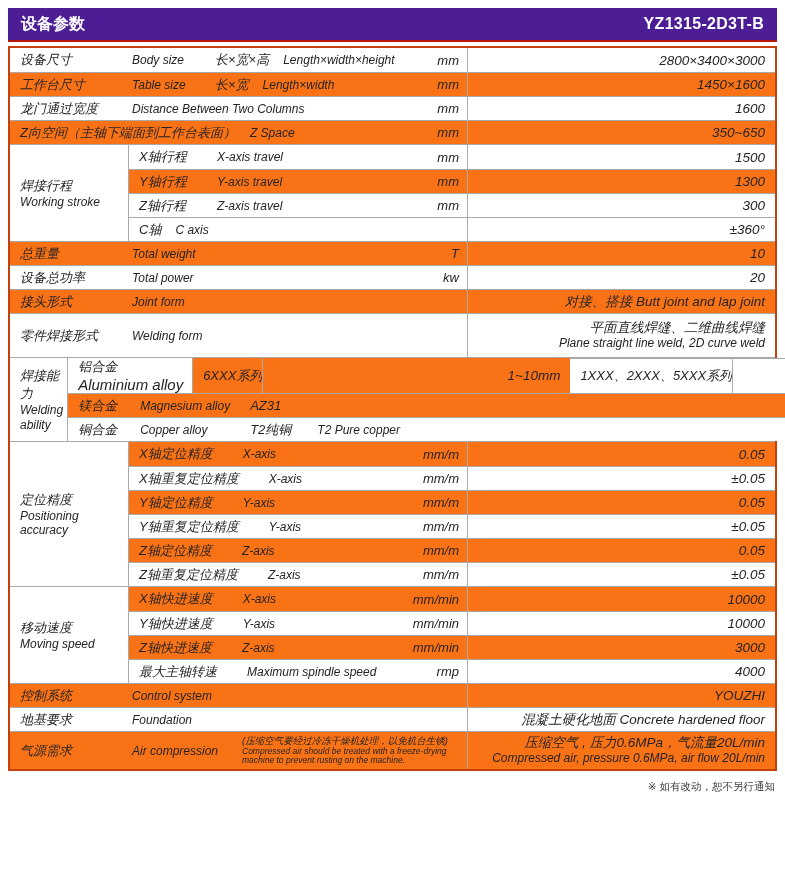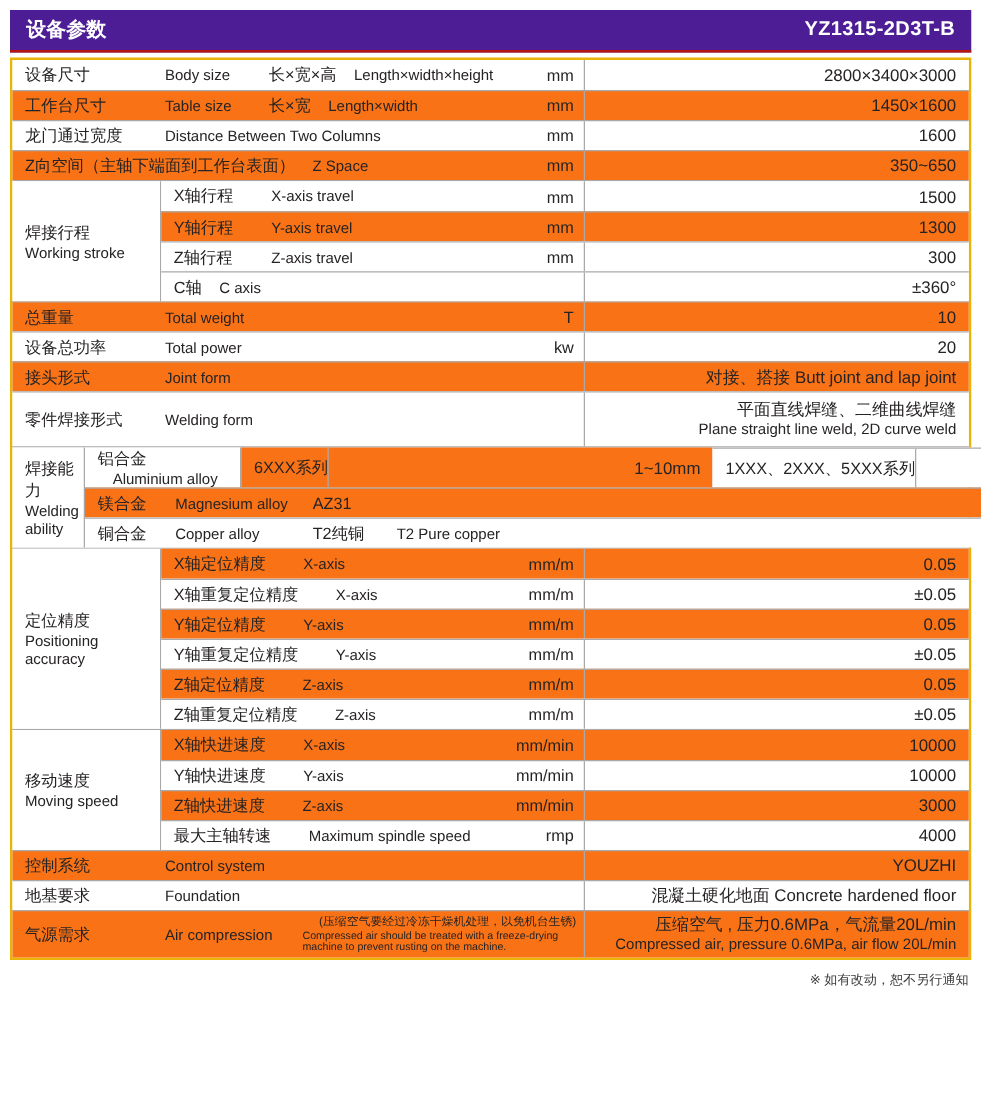--- a/index.html
+++ b/index.html
@@ -7,21 +7,21 @@
   body { font-family: "Liberation Sans", "DejaVu Sans", sans-serif; color: #262324; }
   .page { padding: 8px 8px 0 8px; }
 
   .banner {
     height: 34px; background: #4c1d95; border-bottom: 2px solid #b5160f;
     color: #ffffff; display: flex; justify-content: space-between; align-items: center;
     padding: 0 13px; font-weight: bold; font-size: 16px;
   }
   .banner .model { font-size: 16px; letter-spacing: 0.3px; }
 
-  .tbl { margin-top: 4px; border: 2px solid #eab308; background: #ffffff; }
+  .tbl { margin-top: 4px; border: 2px solid #c2410c; background: #ffffff; font-style: italic; }
   .r { display: flex; align-items: stretch; min-height: 24px; background: #ffffff; }
   .r.alt { background: #f97316; }
   .tbl > .r, .tbl > .sect { border-top: 1px solid #aba9a7; }
   .tbl > :first-child { border-top: none; }
 
   .lbl { flex: 1; display: flex; align-items: center; padding-left: 10px; white-space: nowrap; overflow: hidden; }
   .cn { font-size: 13px; }
   .en { font-size: 12px; }
   .w112 { display: inline-block; width: 112px; }
   .w83  { display: inline-block; width: 83px; }
@@ -50,30 +50,30 @@
   .gcell .en { font-size: 12px; line-height: 1.2; padding-right: 4px; white-space: normal; }
   .grows { flex: 1; display: flex; flex-direction: column; }
   .grows > * { border-top: 1px solid #aba9a7; }
   .grows > :first-child { border-top: none; }
 
   .sect2 { display: flex; align-items: stretch; }
   .g2cell {
     width: 125px; border-right: 1px solid #aba9a7; background: #ffffff;
     display: flex; flex-direction: column; justify-content: center; padding-left: 10px;
   }
-  .g2cell .en { font-size: 12px; margin-left: 12px; }
+  .g2cell .en { font-size: 15px; }
   .grows2 { flex: 1; display: flex; }
   .grows2 > * { border-top: 1px solid #aba9a7; }
   .grows2 > :first-child { border-top: none; }
 
   .r.h44 { min-height: 44px; }
   .r.h38 { min-height: 38px; }
 
   .note { flex: 1; padding-right: 6px; white-space: normal; overflow: hidden; align-self: center; }
-  .note .ncn { font-size: 9.5px; line-height: 1.15; text-align: right; }
+  .note .ncn { font-size: 9.5px; line-height: 1.15; }
   .note .nen { font-size: 8.5px; line-height: 1.1; }
 
   .footnote { text-align: right; font-size: 10.5px; color: #3e3b3c; margin-top: 9px; padding-right: 2px; }
 </style>
 </head>
 <body>
 
 <div class="page">
 
   <div class="banner">

